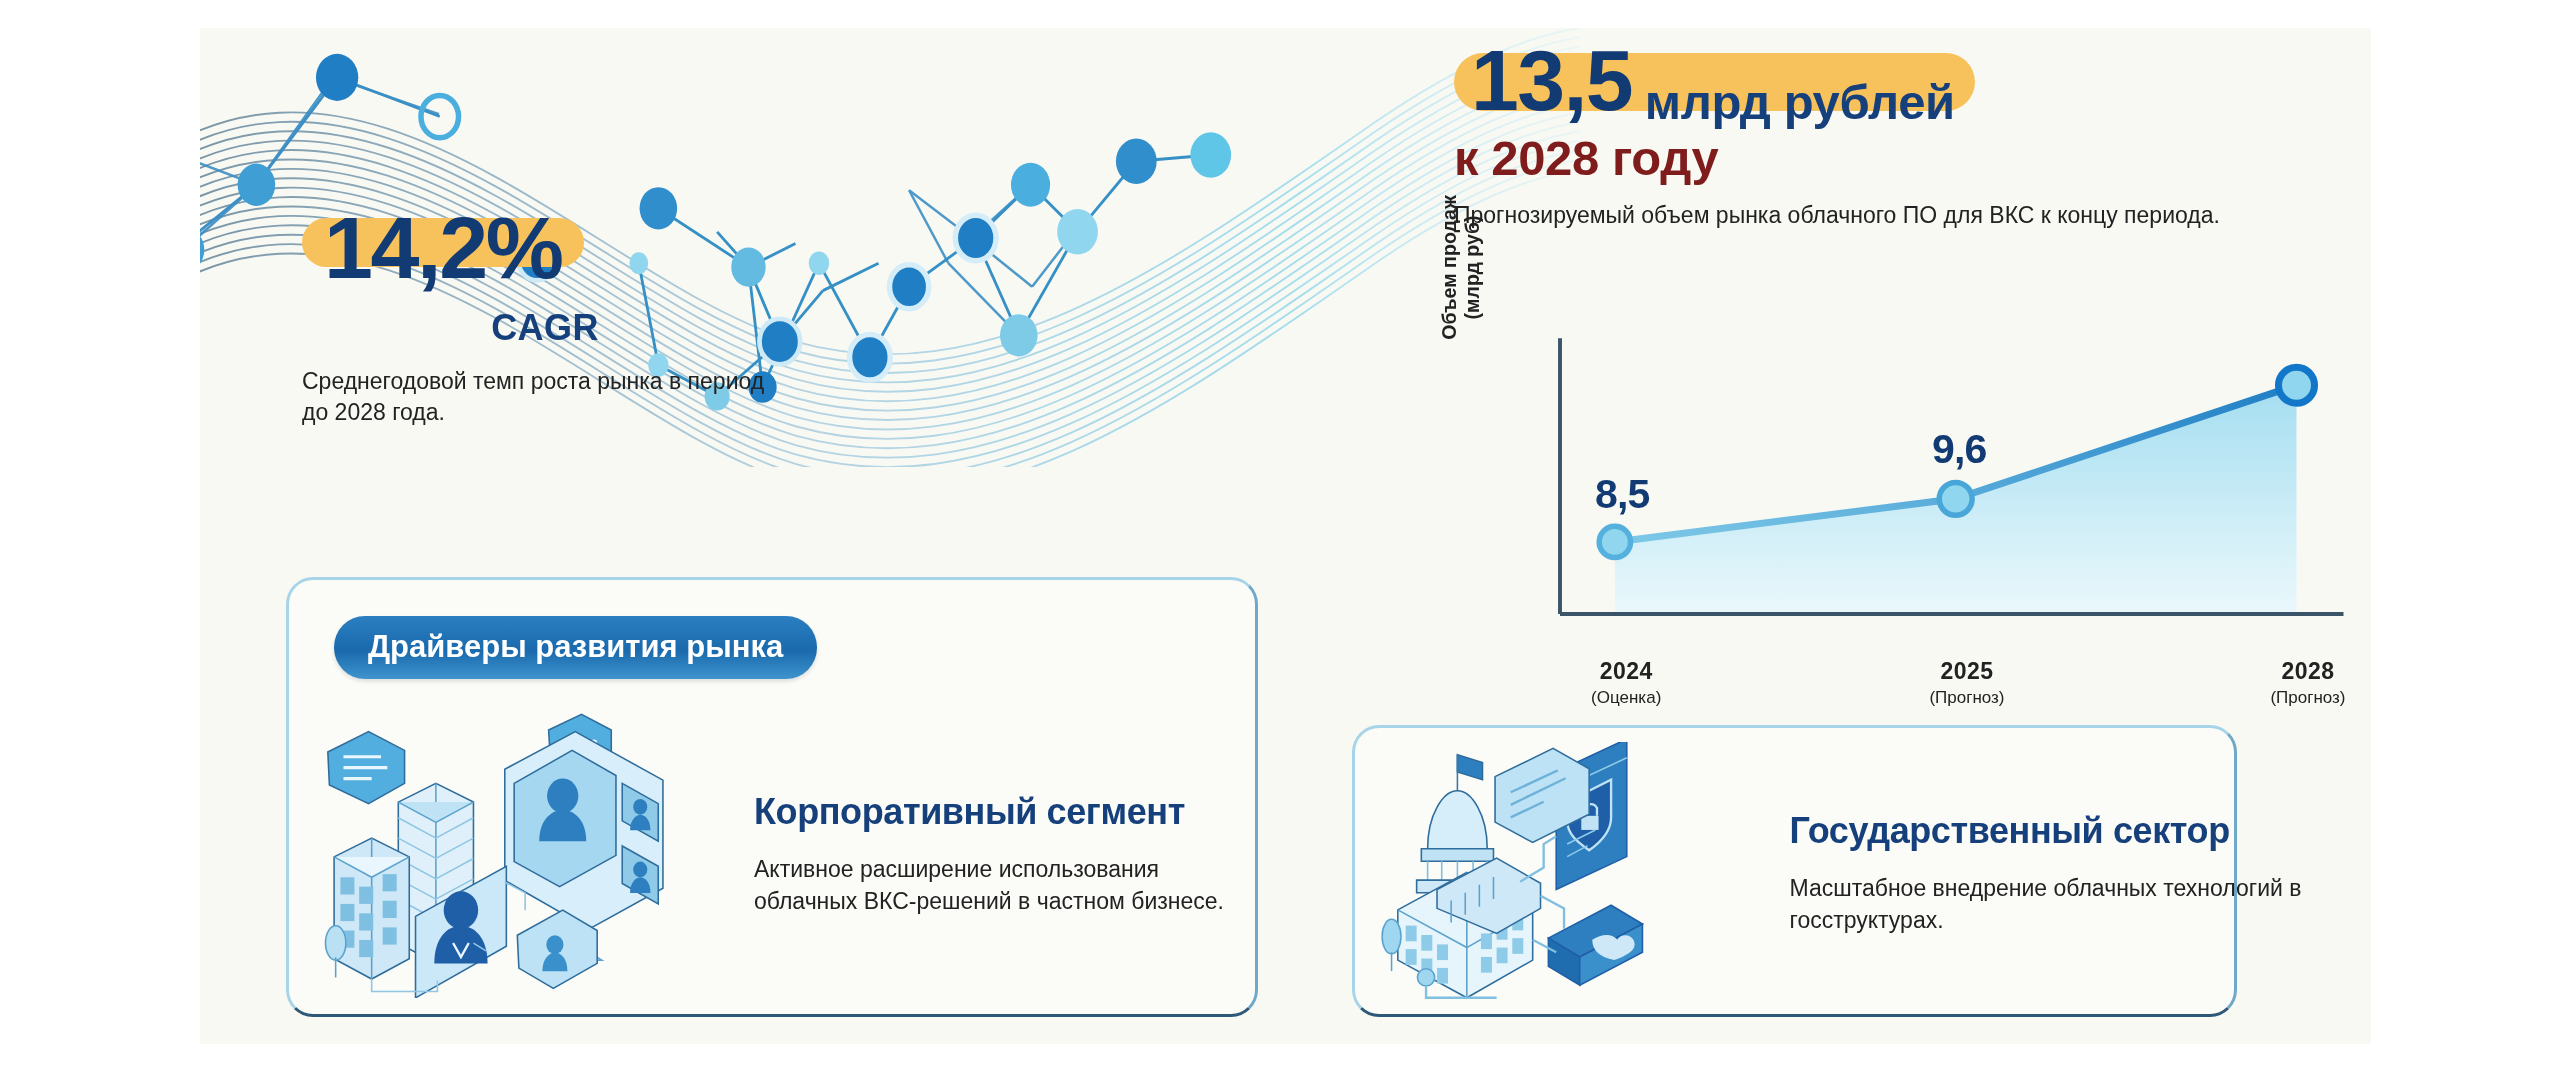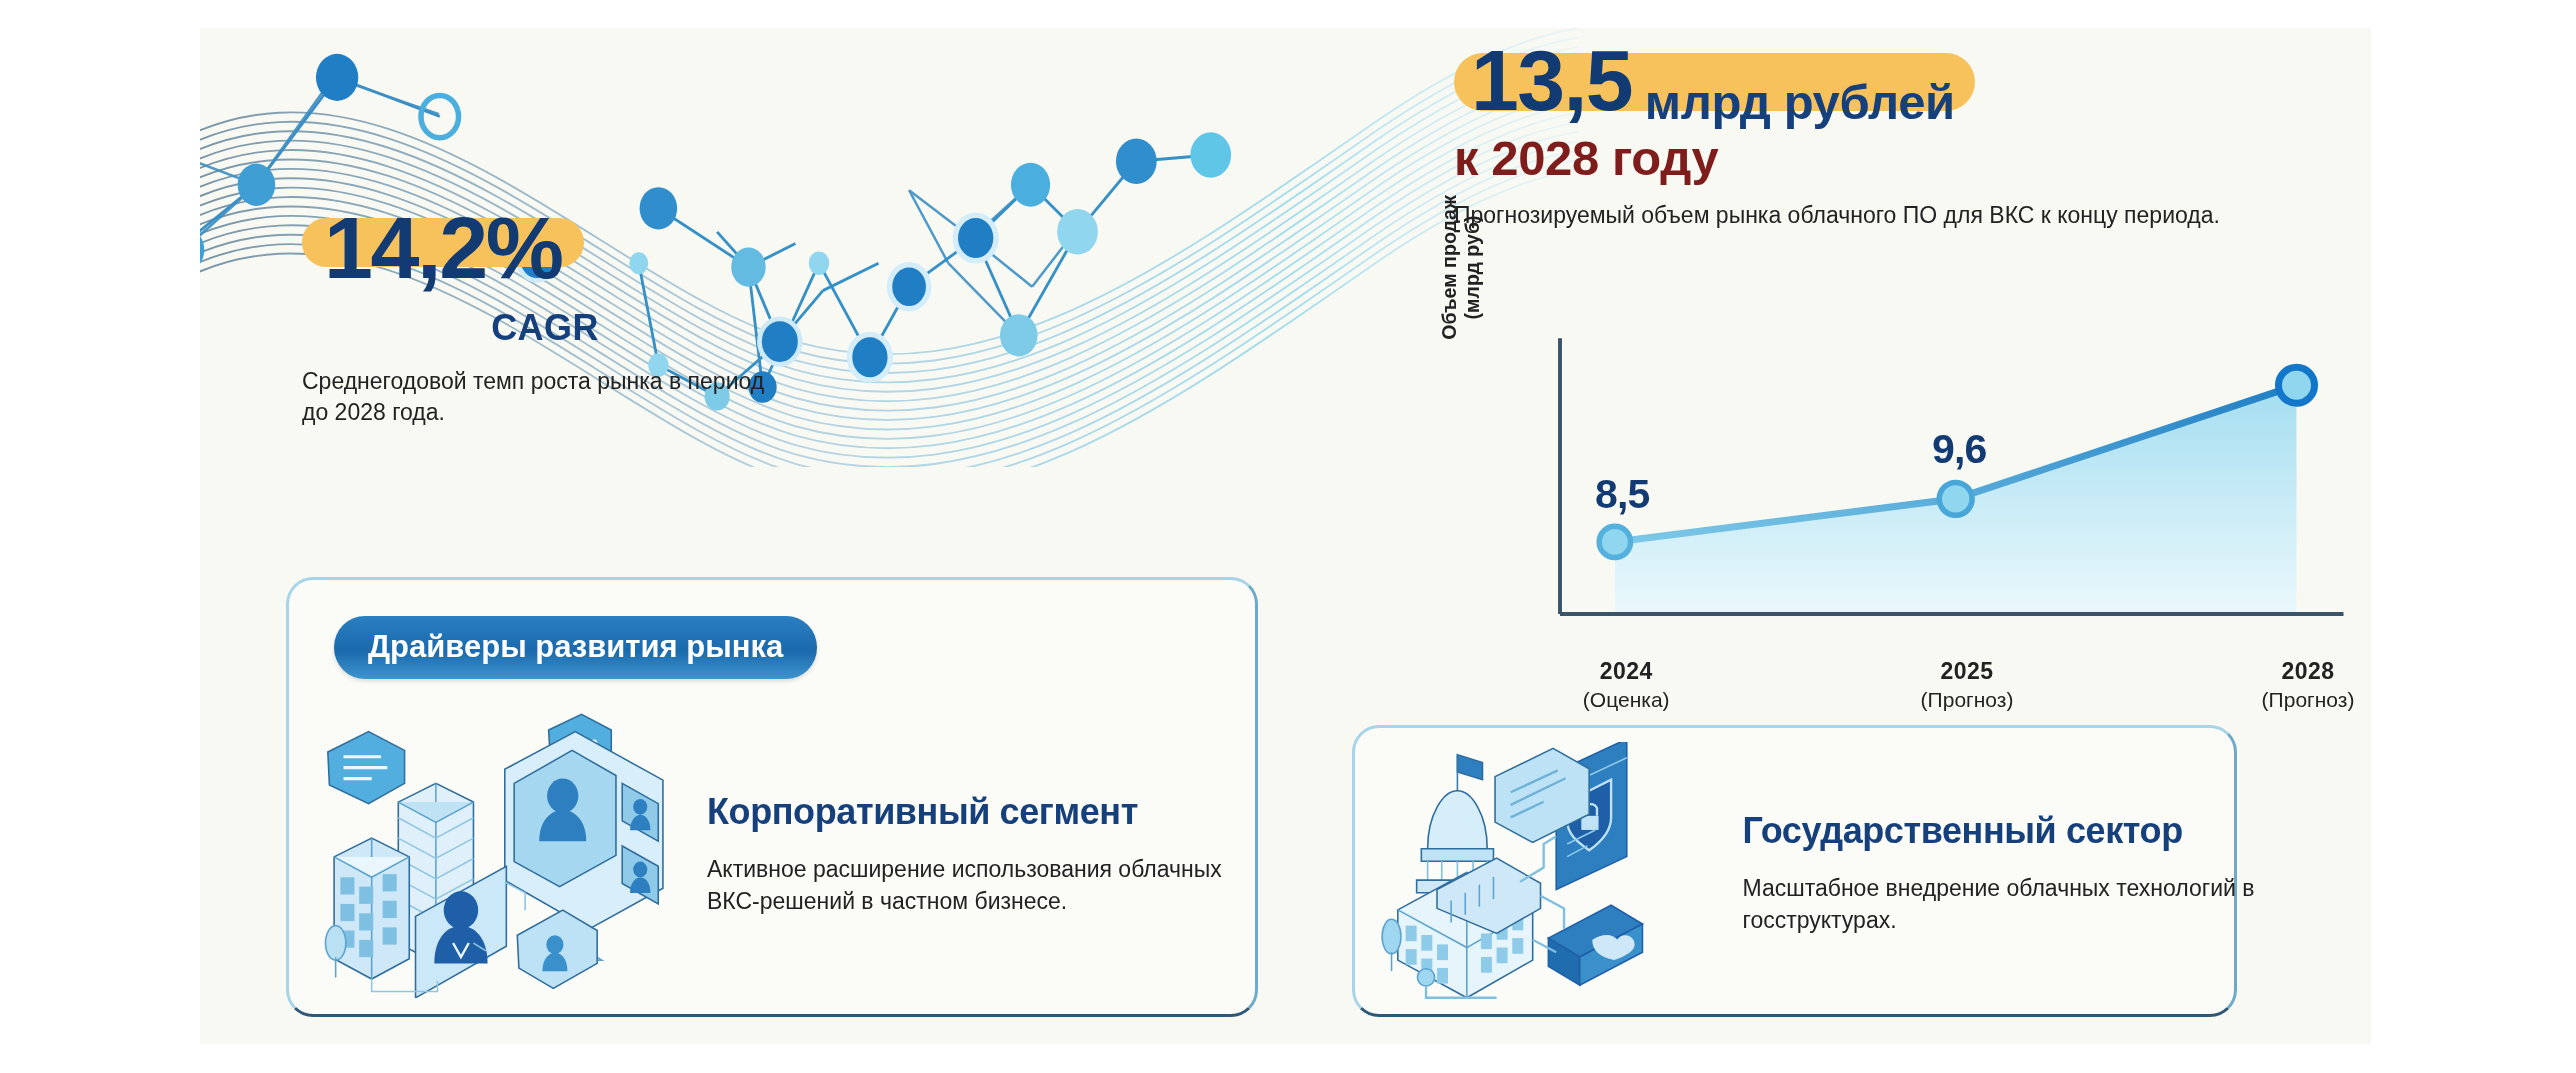--- a/index.html
+++ b/index.html
@@ -52,42 +52,42 @@
   
   #chart{position:absolute;left:1246px;top:310px;width:925px;height:360px;}
   .ylabel{
     position:absolute;left:-7.8px;top:47px;width:235px;
     transform:rotate(-90deg);transform-origin:left top;
     font-size:19.6px;font-weight:700;color:#222;text-align:center;line-height:1.15;
   }
   .xticks{position:absolute;left:102px;top:298px;width:815px;height:63px;}
   .xtick{position:absolute;text-align:center;width:172px;margin-top:22px;}
   .xtick .yr{font-size:23px;font-weight:700;color:#222;letter-spacing:0.4px;}
-  .xtick .kind{font-size:21px;color:#222;margin-top:3.1px;}
+  .xtick .kind{font-size:17px;color:#222;margin-top:3.1px;}
   .dlabel{position:absolute;font-size:41px;font-weight:700;color:#123a73;letter-spacing:-0.8px;}
 
   
   .card{
     position:absolute;border:3.1px solid #a7d4e8;border-radius:27px;
     background:#fbfbf7;box-sizing:border-box;
     border-bottom-color:#2e5878;border-right-color:#6fa9c9;
   }
   #cardL{left:86px;top:549px;width:972px;height:440px;}
   #cardR{left:1152px;top:697px;width:885px;height:292px;}
 
   .badge{
     position:absolute;left:45px;top:-20.4px;
     background:linear-gradient(180deg,#2a7fc0 0%,#1a6aad 55%,#3e94cd 100%);
     color:#ffffff;font-size:31px;font-weight:700;
     padding:12.5px 34px 14px 34px;border-radius:31px;white-space:nowrap;
     box-shadow:0 2.4px 4.7px rgba(0,0,0,.12);
   }
   #cardL .badge{left:45px;top:36px;}
 
-  .cardbody{position:absolute;display:flex;align-items:center;}
+  .cardbody{position:absolute;display:flex;align-items:center;gap:47px;}
   #cardL .cardbody{left:31px;top:118px;width:909px;height:313px;}
   #cardR .cardbody{left:23.5px;top:15.7px;width:948px;height:259px;}
 
   .art{flex:0 0 auto;}
   .ctext{flex:1 1 auto;padding-left:19px;}
   .ctitle{
     font-size:36px;font-weight:700;color:#16407c;line-height:1.18;letter-spacing:-0.4px;
   }
   .cdesc{font-size:23px;color:#222;line-height:1.38;margin-top:20.4px;}
 </style>

